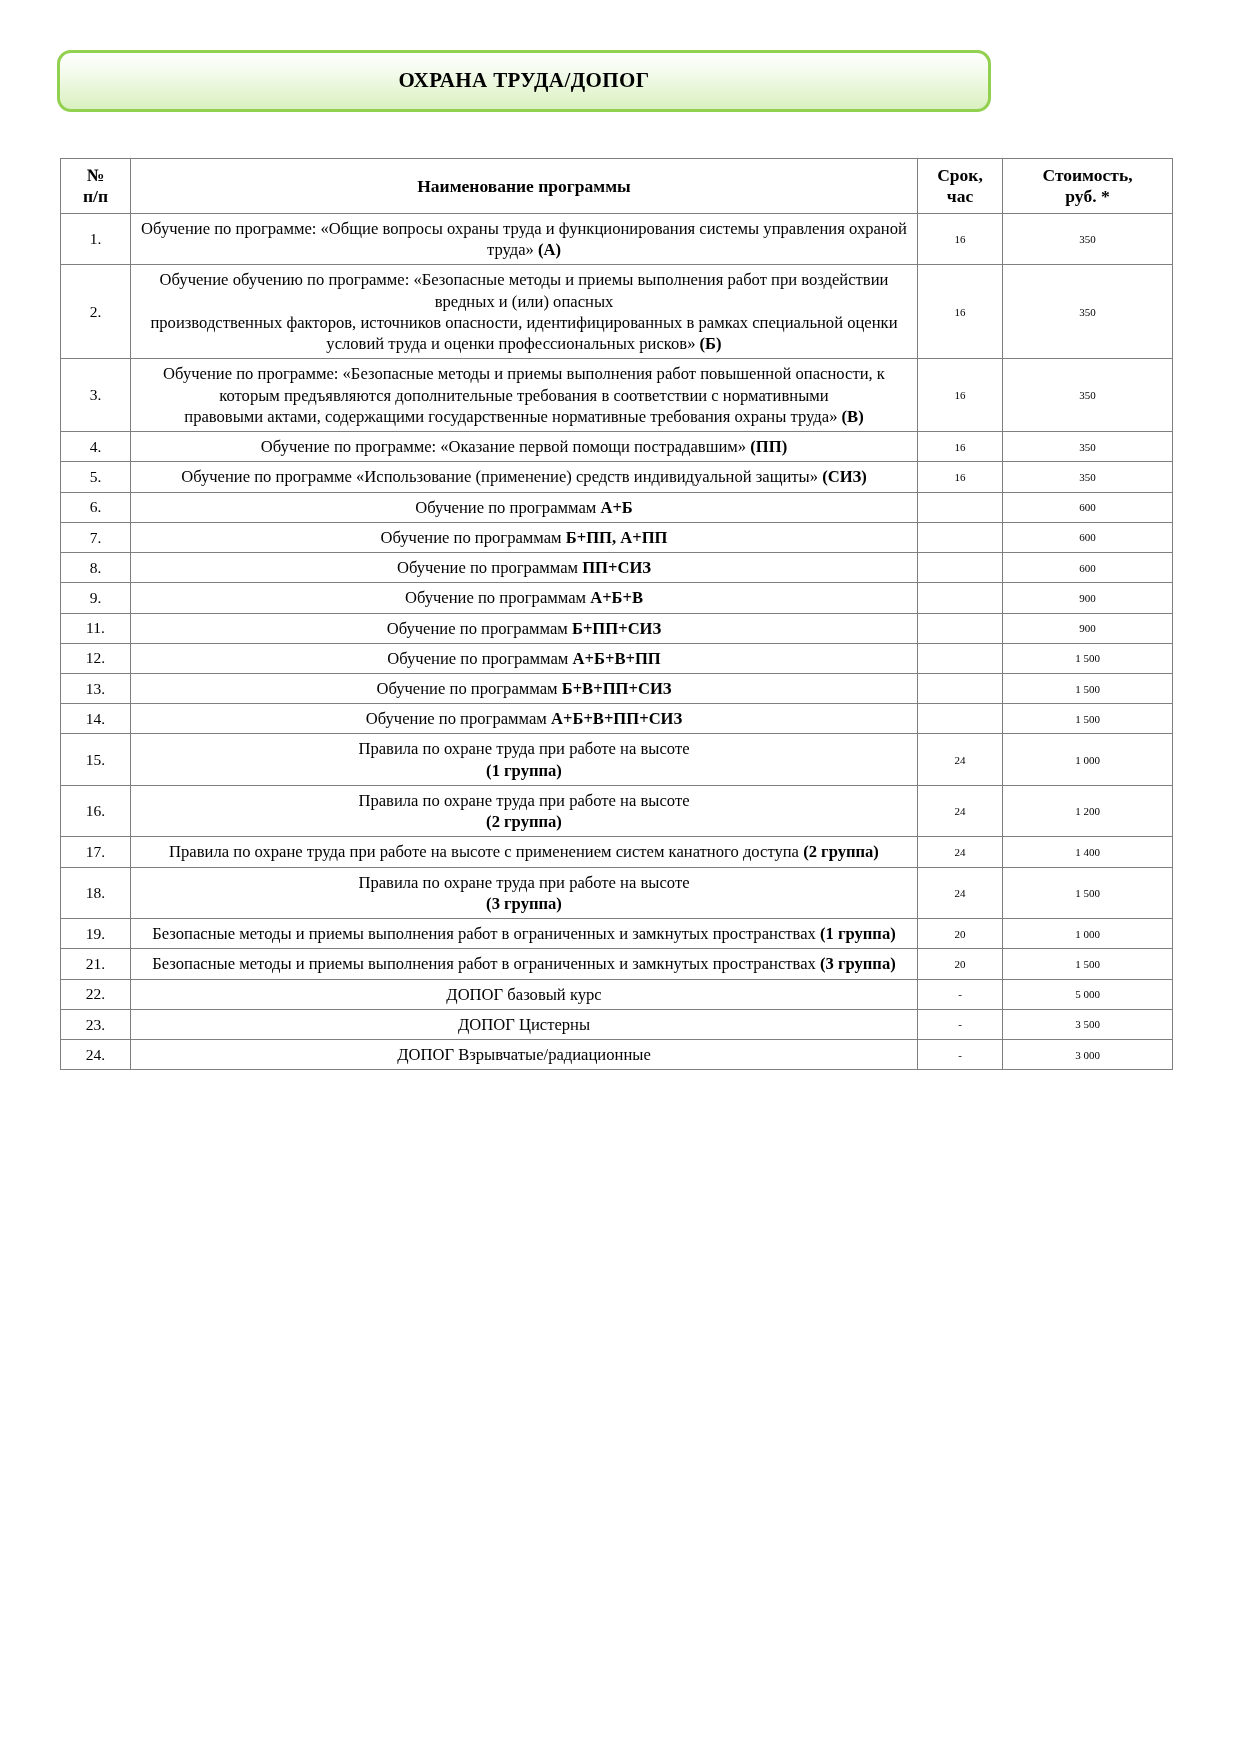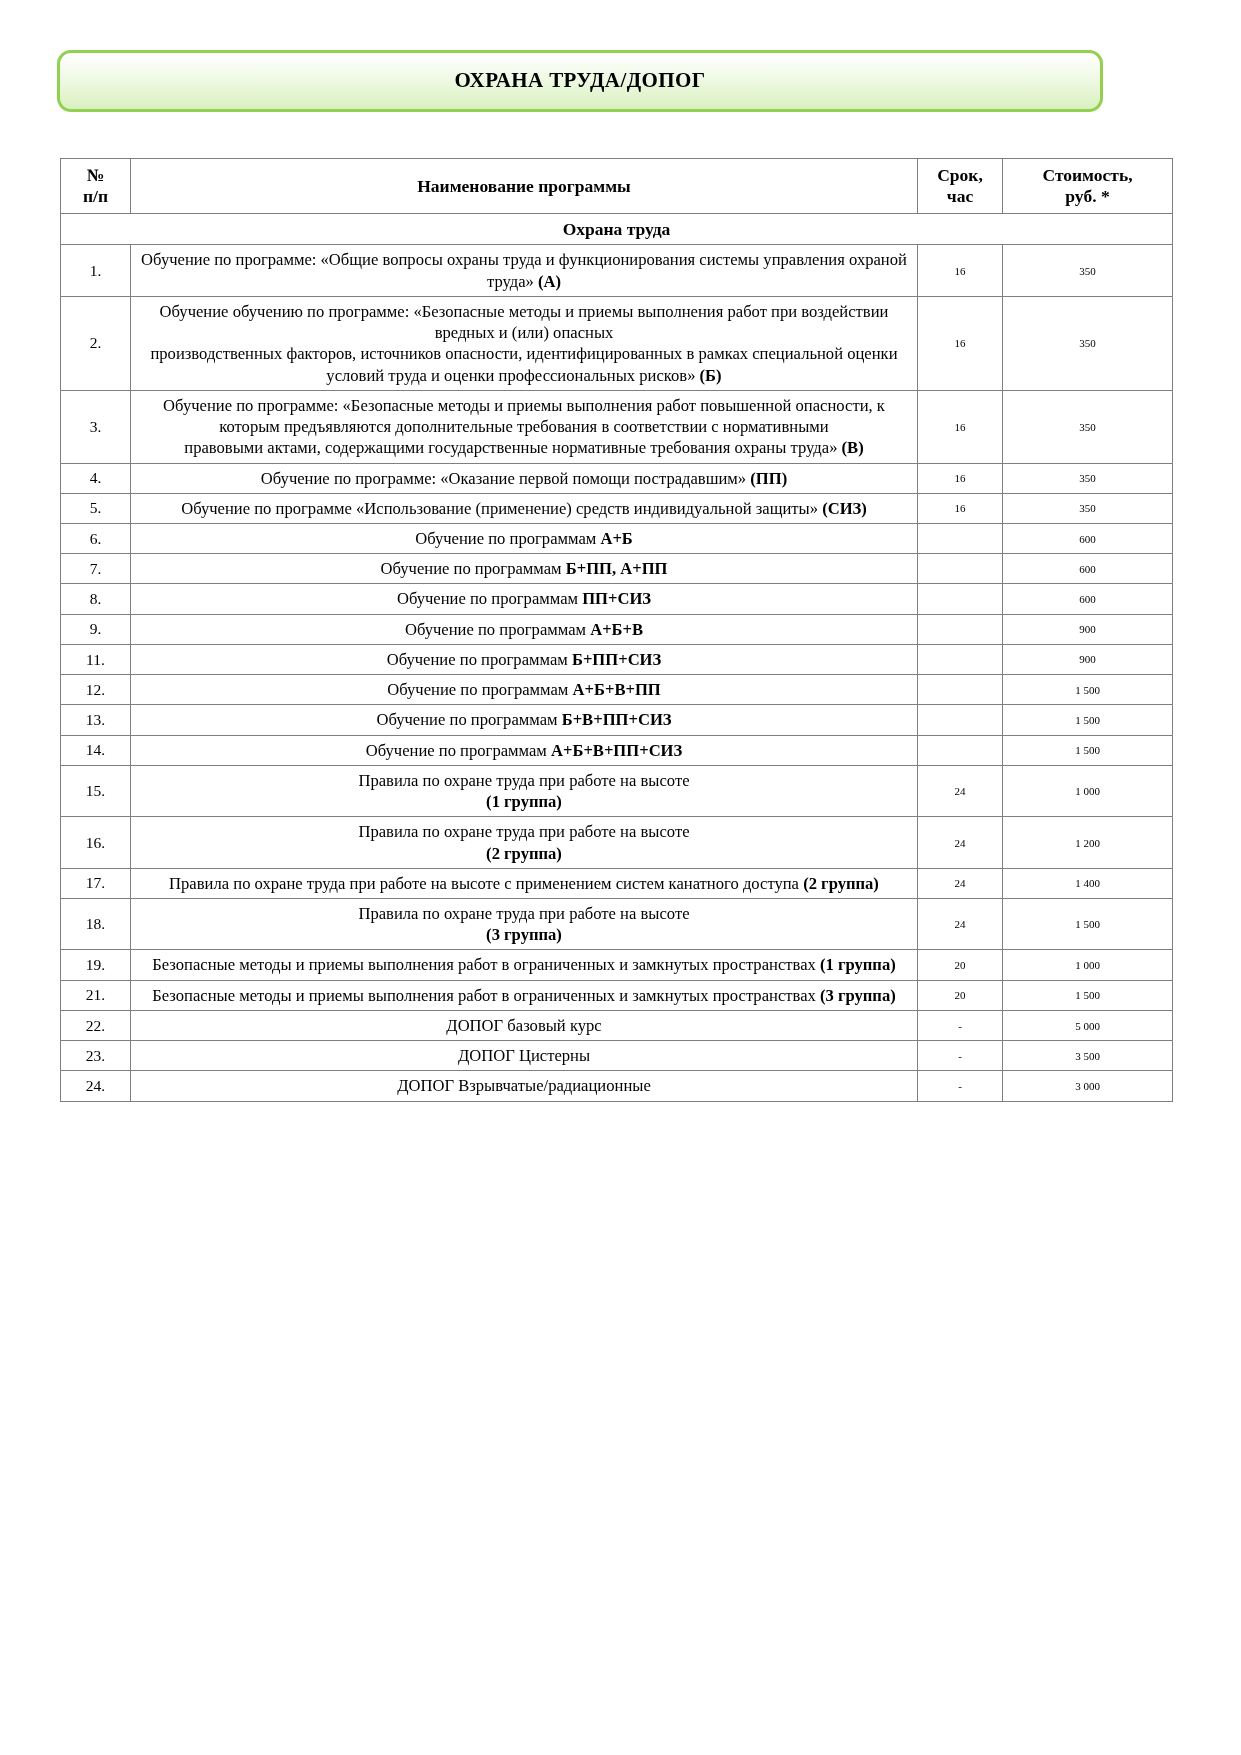--- a/index.html
+++ b/index.html
@@ -21,21 +21,21 @@
     height: 1755px;
     box-sizing: border-box;
     padding: 0;
   }
 
   
   .banner-wrap {
     position: absolute;
     left: 57px;
     top: 50px;
-    width: 1046px;
+    width: 934px;
     height: 62px;
   }
   .banner {
     width: 100%;
     height: 100%;
     box-sizing: border-box;
     border: 3px solid #92d050;
     border-radius: 14px;
     background: linear-gradient(to bottom, #ffffff 0%, #f2faea 38%, #e5f5d2 72%, #d9f0c0 100%);
     display: flex;
@@ -145,23 +145,20 @@
             <span>Срок,</span><br>
             <span>час</span>
           </th>
           <th class="h-price">
             <span>Стоимость,</span><br>
             <span>руб. *</span>
           </th>
         </tr>
       </thead>
       <tbody>
-        <tr>
-          <td class="section-title" colspan="4">Охрана труда</td>
-        </tr>
       <tr>
             <td class="cell-num">1.</td>
             <td class="cell-name"><span>Обучение по программе: «Общие вопросы охраны труда и функционирования системы управления охраной труда» </span><span class="b">(А)</span></td>
             <td class="cell-hours">16</td>
             <td class="cell-price">350</td>
           </tr>
           <tr>
             <td class="cell-num">2.</td>
             <td class="cell-name"><span>Обучение обучению по программе: «Безопасные методы и приемы выполнения работ при воздействии вредных и (или) опасных<br>производственных факторов, источников опасности, идентифицированных в рамках специальной оценки условий труда и оценки профессиональных рисков» </span><span class="b">(Б)</span></td>
             <td class="cell-hours">16</td>

